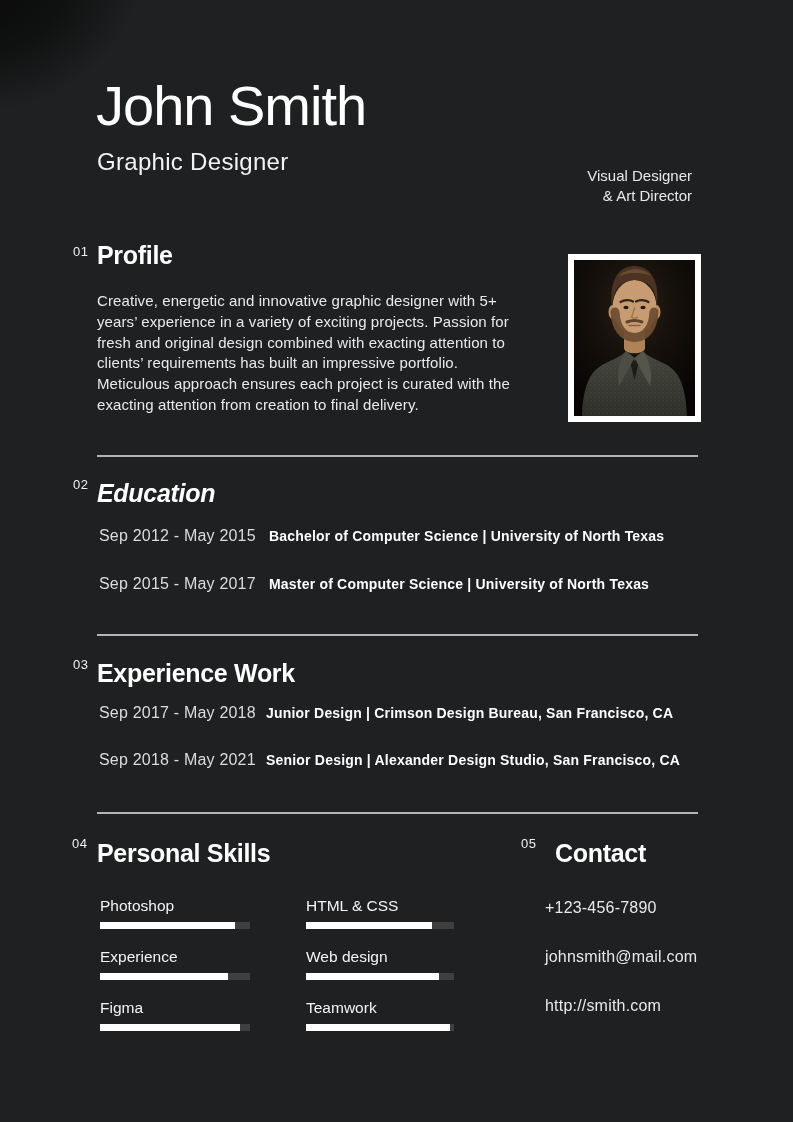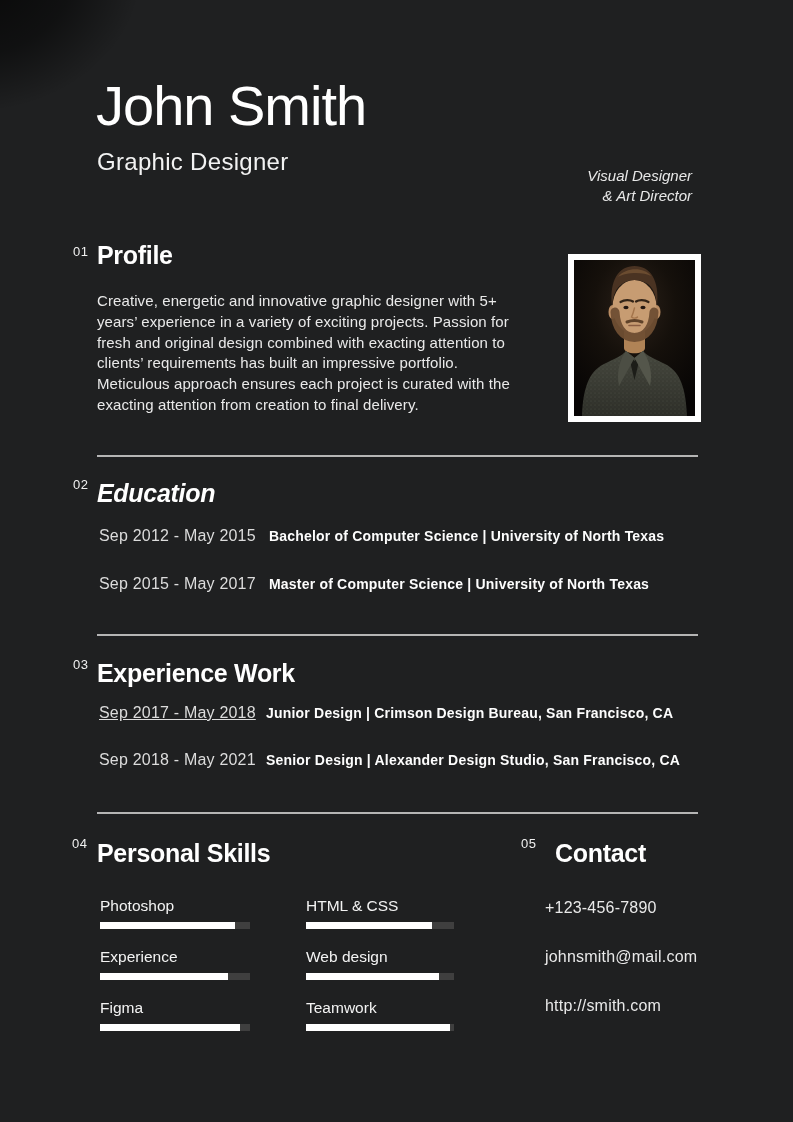--- a/index.html
+++ b/index.html
@@ -23,21 +23,21 @@
     font-size:56px;font-weight:normal;line-height:62px;
     letter-spacing:-1px;color:#ffffff;white-space:nowrap;
   }
   .subtitle{
     left:97px;top:147px;
     font-size:24px;line-height:30px;color:#f2f2f2;
     letter-spacing:0.3px;white-space:nowrap;
   }
   .tagline{
     left:300px;right:101px;top:166px;
-    text-align:right;font-size:15px;line-height:20px;color:#e8e8e8;font-style:italic;
+    text-align:right;font-size:15px;line-height:20px;color:#e8e8e8;
   }
   .sec-num{
     font-size:13px;line-height:16px;color:#f0f0f0;letter-spacing:0.5px;
   }
   .sec-title{
     font-size:25px;font-weight:bold;line-height:30px;
     letter-spacing:-0.3px;color:#ffffff;white-space:nowrap;
   }
   .profile-body{
     left:97px;top:291px;width:470px;
@@ -146,21 +146,21 @@
   </div>
   <div class="abs row" style="top:573px;">
     <span class="dates">Sep 2015 - May 2017</span><span class="detail">Master of Computer Science | University of North Texas</span>
   </div>
 
   <div class="abs divider" style="top:634px;"></div>
 
   <div class="abs sec-num" style="left:73px;top:657px;">03</div>
   <div class="abs sec-title" style="left:97px;top:658px;">Experience Work</div>
   <div class="abs row" style="top:702px;">
-    <span class="dates" style="width:167px;text-decoration:underline;">Sep 2017 - May 2018</span><span class="detail">Junior Design | Crimson Design Bureau, San Francisco, CA</span>
+    <span class="dates" style="width:167px;">Sep 2017 - May 2018</span><span class="detail">Junior Design | Crimson Design Bureau, San Francisco, CA</span>
   </div>
   <div class="abs row" style="top:749px;">
     <span class="dates" style="width:167px;">Sep 2018 - May 2021</span><span class="detail">Senior Design | Alexander Design Studio, San Francisco, CA</span>
   </div>
 
   <div class="abs divider" style="top:812px;"></div>
 
   <div class="abs sec-num" style="left:72px;top:836px;">04</div>
   <div class="abs sec-title" style="left:97px;top:838px;">Personal Skills</div>
 

